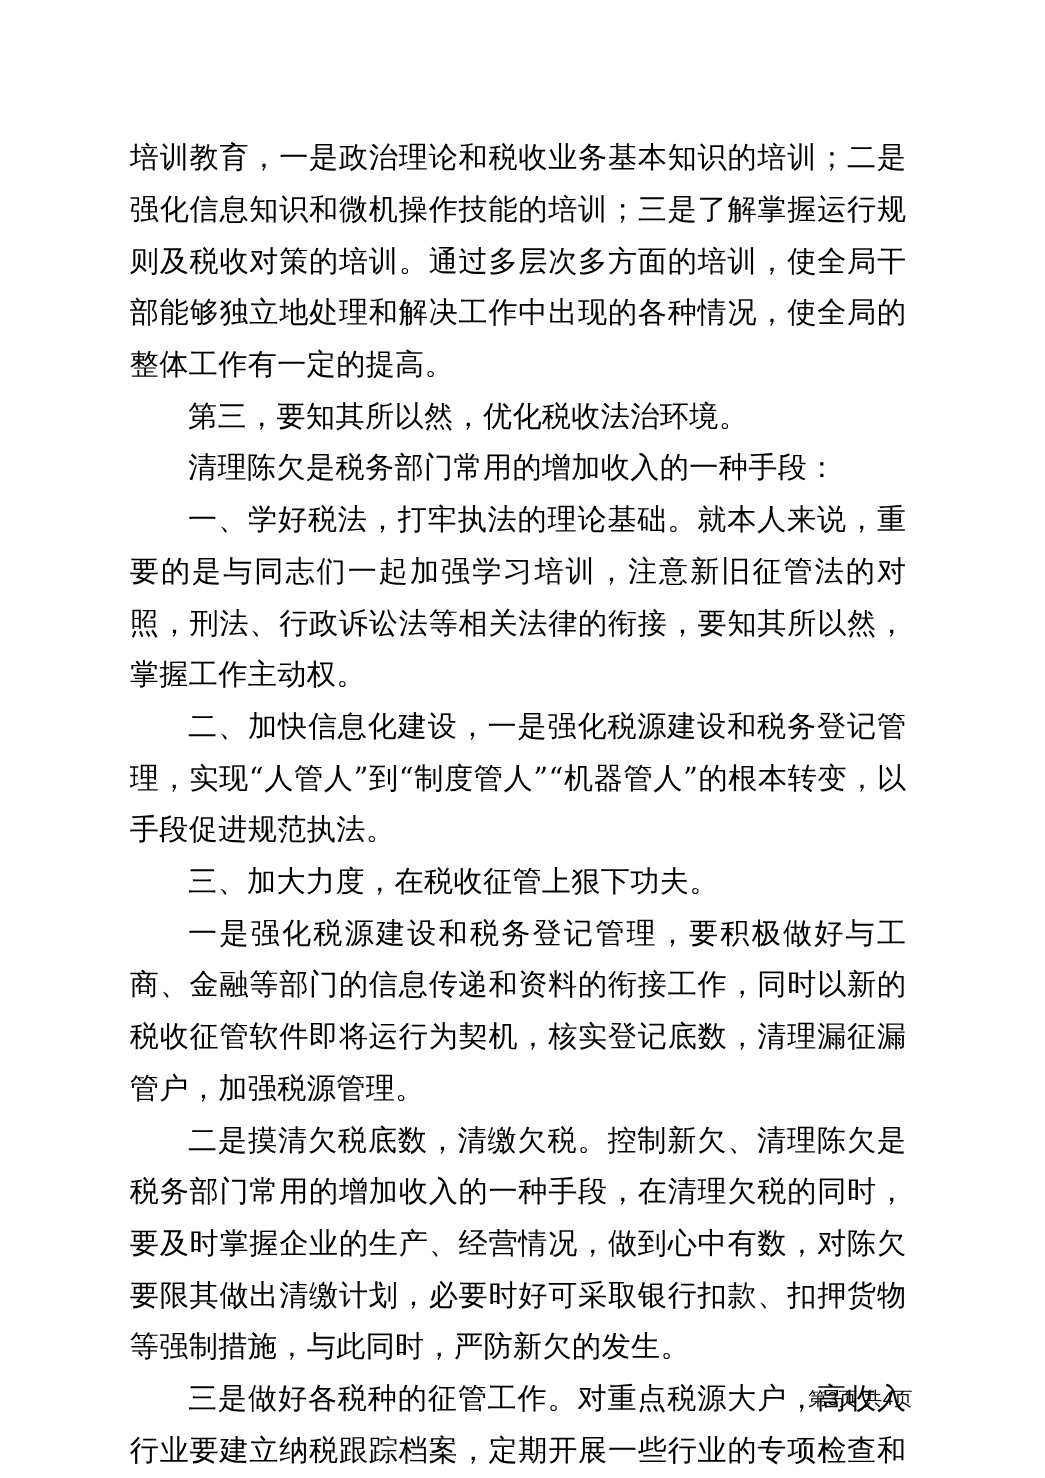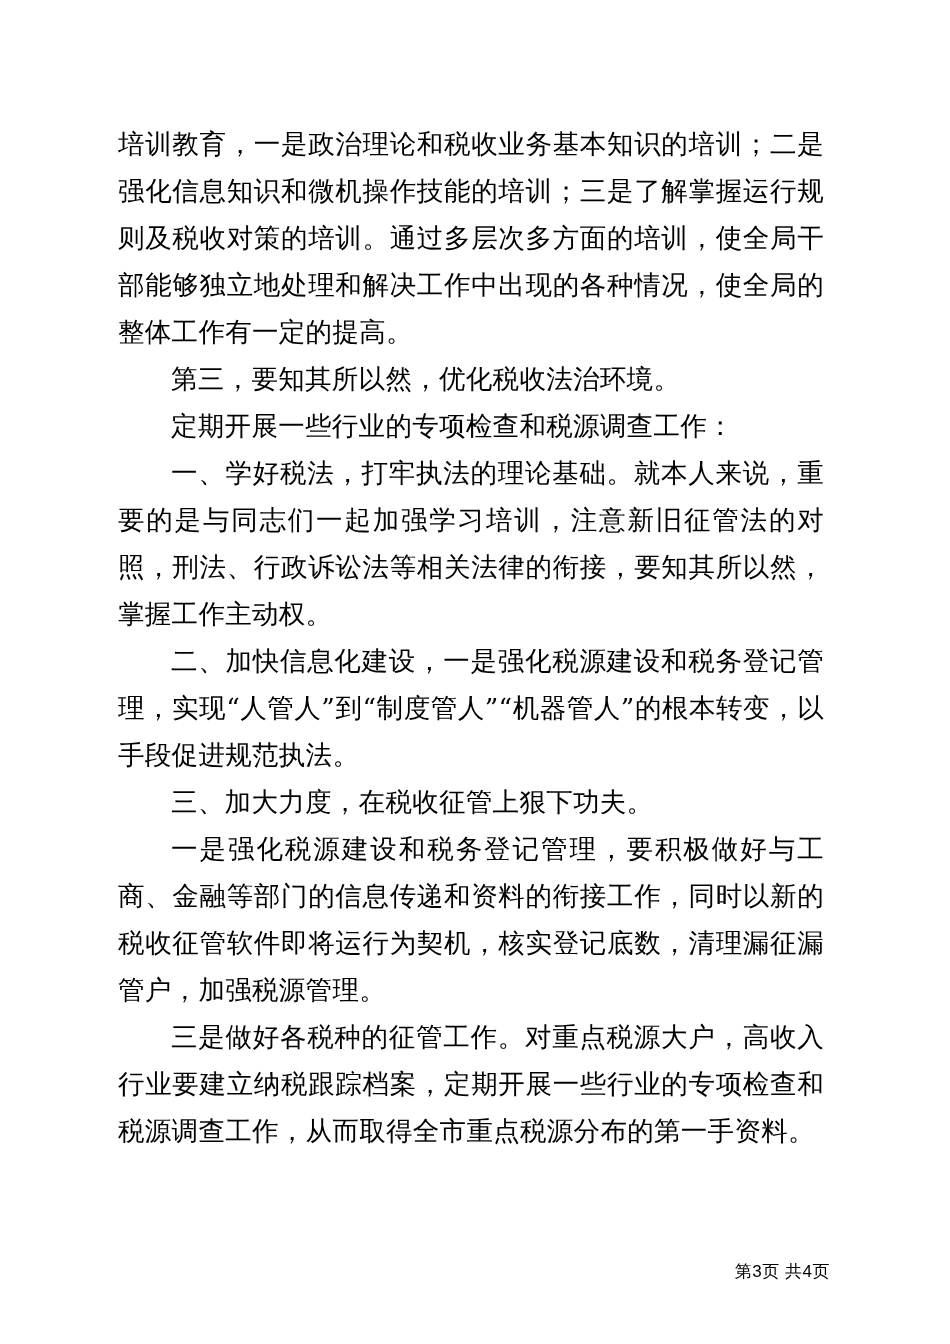--- a/index.html
+++ b/index.html
@@ -50,22 +50,23 @@
     letter-spacing: 0.5px;
   }
 </style>
 </head>
 <body>
 
 <div class="page">
   <div class="content">
     <p class="para">培训教育，一是政治理论和税收业务基本知识的培训；二是强化信息知识和微机操作技能的培训；三是了解掌握运行规则及税收对策的培训。通过多层次多方面的培训，使全局干部能够独立地处理和解决工作中出现的各种情况，使全局的整体工作有一定的提高。</p>
     <p class="para indent">第三，要知其所以然，优化税收法治环境。</p>
-    <p class="para indent">定期开展一些行业的专项检查和税源调查工作：</p>
+    <p class="para indent">清理陈欠是税务部门常用的增加收入的一种手段：</p>
     <p class="para indent">一、学好税法，打牢执法的理论基础。就本人来说，重要的是与同志们一起加强学习培训，注意新旧征管法的对照，刑法、行政诉讼法等相关法律的衔接，要知其所以然，掌握工作主动权。</p>
     <p class="para indent">二、加快信息化建设，一是强化税源建设和税务登记管理，实现“人管人”到“制度管人”“机器管人”的根本转变，以手段促进规范执法。</p>
     <p class="para indent">三、加大力度，在税收征管上狠下功夫。</p>
     <p class="para indent">一是强化税源建设和税务登记管理，要积极做好与工商、金融等部门的信息传递和资料的衔接工作，同时以新的税收征管软件即将运行为契机，核实登记底数，清理漏征漏管户，加强税源管理。</p>
+    <p class="para indent">二是摸清欠税底数，清缴欠税。控制新欠、清理陈欠是税务部门常用的增加收入的一种手段，在清理欠税的同时，要及时掌握企业的生产、经营情况，做到心中有数，对陈欠要限其做出清缴计划，必要时好可采取银行扣款、扣押货物等强制措施，与此同时，严防新欠的发生。</p>
     <p class="para indent">三是做好各税种的征管工作。对重点税源大户，高收入行业要建立纳税跟踪档案，定期开展一些行业的专项检查和税源调查工作，从而取得全市重点税源分布的第一手资料。</p>
 
   </div>
   <div class="footer">第3页 共4页</div>
 </div>
 
 </body></html>

